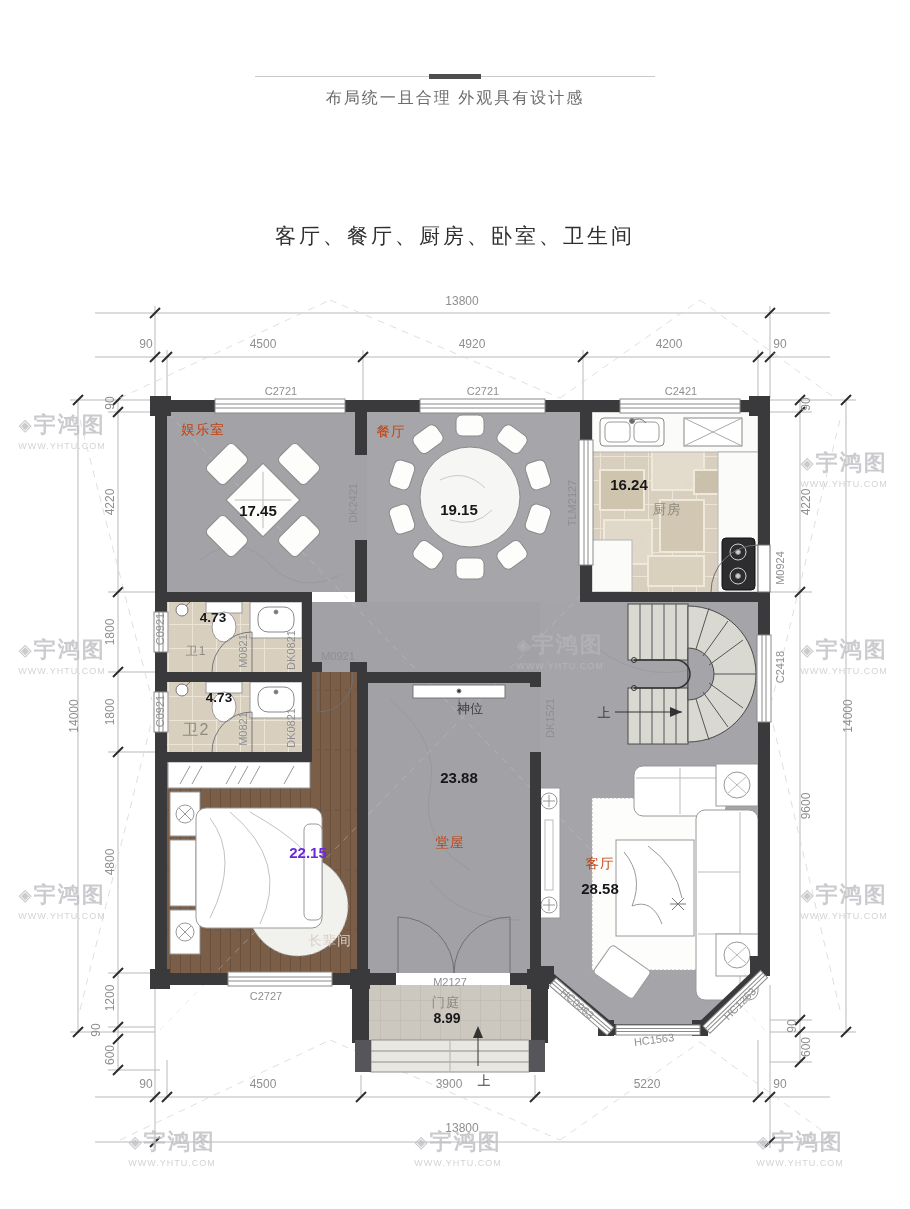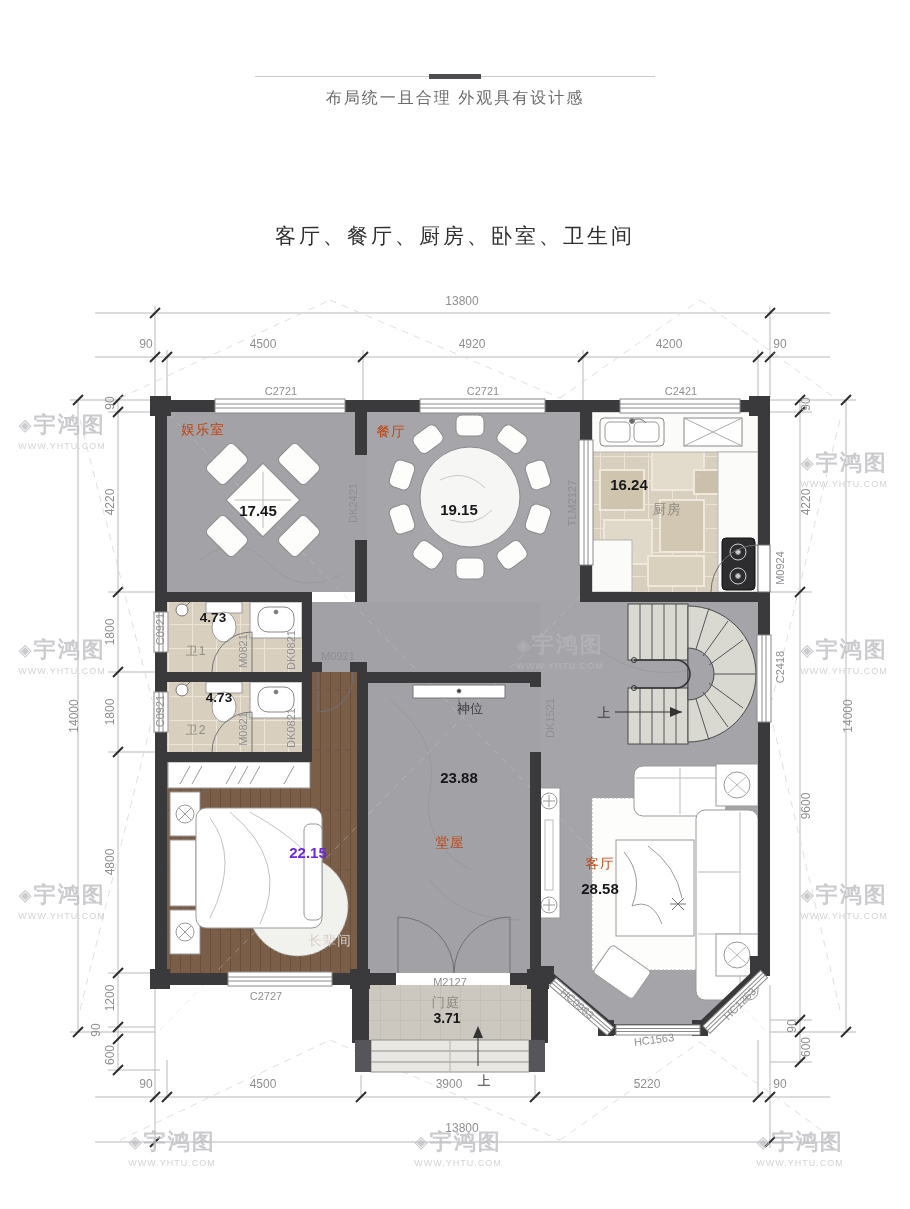--- a/index.html
+++ b/index.html
@@ -488,30 +488,30 @@
   <div class="lbl dim rot" style="left:806px;top:1047px">600</div>
 
   <div class="lbl room-name" style="left:203px;top:430px">娱乐室</div>
   <div class="lbl room-area" style="left:258px;top:510px">17.45</div>
   <div class="lbl room-name" style="left:391px;top:432px">餐厅</div>
   <div class="lbl room-area" style="left:459px;top:509px">19.15</div>
   <div class="lbl room-name" style="left:667px;top:510px;color:#8f8a80">厨房</div>
   <div class="lbl room-area" style="left:629px;top:484px">16.24</div>
   <div class="lbl room-name" style="left:196px;top:651px;font-size:12px;color:#8f8a80">卫1</div>
   <div class="lbl room-area" style="left:213px;top:618px;font-size:13.5px">4.73</div>
-  <div class="lbl room-name" style="left:196px;top:730px;font-size:12px;color:#8f8a80">卫2</div>
+  <div class="lbl room-name" style="left:196px;top:730px;font-size:16px;color:#8f8a80">卫2</div>
   <div class="lbl room-area" style="left:219px;top:698px;font-size:13.5px">4.73</div>
   <div class="lbl room-name on-wood" style="left:330px;top:941px">长辈间</div>
   <div class="lbl room-area" style="left:308px;top:852px;color:#6d28d9">22.15</div>
   <div class="lbl room-name" style="left:450px;top:843px">堂屋</div>
   <div class="lbl room-area" style="left:459px;top:777px">23.88</div>
   <div class="lbl room-name" style="left:600px;top:864px">客厅</div>
   <div class="lbl room-area" style="left:600px;top:888px">28.58</div>
   <div class="lbl room-name" style="left:446px;top:1003px;color:#8f8a80">门庭</div>
-  <div class="lbl room-area" style="left:447px;top:1018px;font-size:14px">3.71</div>
+  <div class="lbl room-area" style="left:447px;top:1018px;font-size:14px">8.99</div>
 
   <div class="lbl open-lbl" style="left:281px;top:391px">C2721</div>
   <div class="lbl open-lbl" style="left:483px;top:391px">C2721</div>
   <div class="lbl open-lbl" style="left:681px;top:391px">C2421</div>
   <div class="lbl open-lbl rot" style="left:160px;top:629px">C0921</div>
   <div class="lbl open-lbl rot" style="left:160px;top:711px">C0921</div>
   <div class="lbl open-lbl rot" style="left:572px;top:503px">TLM2127</div>
   <div class="lbl open-lbl rot" style="left:780px;top:568px">M0924</div>
   <div class="lbl open-lbl rot" style="left:780px;top:667px">C2418</div>
   <div class="lbl open-lbl rot" style="left:353px;top:503px">DK2421</div>

